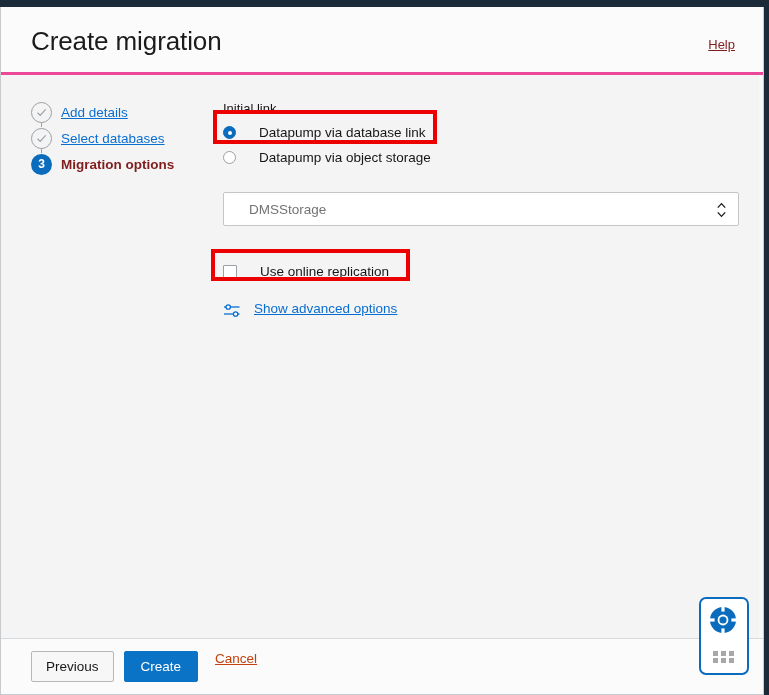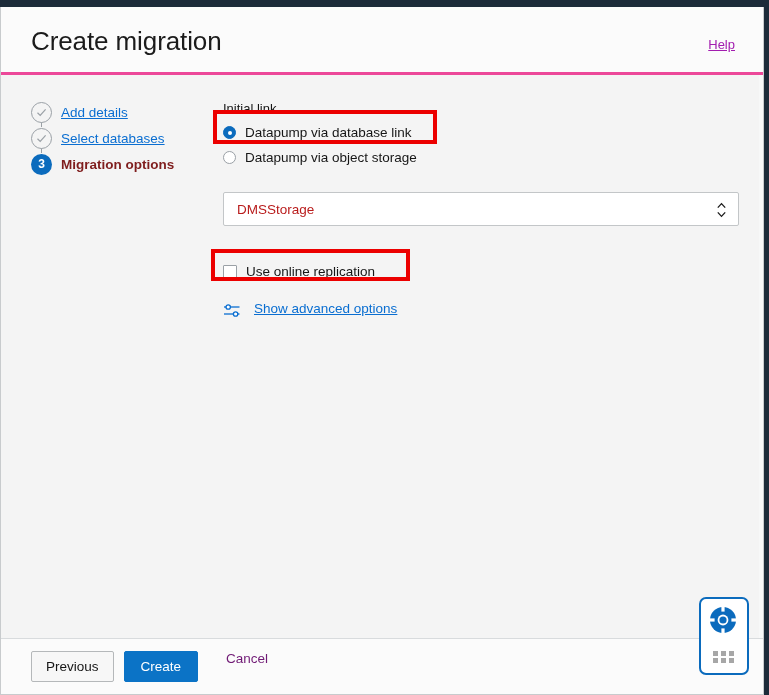--- a/index.html
+++ b/index.html
@@ -66,21 +66,21 @@
     font-size: 26px;
     color: #1b1b1b;
     letter-spacing: -0.1px;
     white-space: nowrap;
   }
   .help-link {
     position: absolute;
     right: 28px;
     top: 30px;
     font-size: 13px;
-    color: #a21caf;
+    color: #7f1d1d;
     text-decoration: underline;
     cursor: pointer;
   }
   
   .body {
     position: absolute;
     left: 0;
     top: 68px;
     width: 758px;
     height: 563px;
@@ -191,21 +191,21 @@
     content: "";
     position: absolute;
     left: 3.5px;
     top: 3.5px;
     width: 4px;
     height: 4px;
     border-radius: 50%;
     background: #ffffff;
   }
   .radio-label, .check-label {
-    margin-left: 9px;
+    margin-left: 23px;
     font-size: 13.5px;
     color: #161616;
     white-space: nowrap;
   }
   
   .bucket-block {
     position: absolute;
     left: 0;
     top: 108px;
     width: 518px;
@@ -237,23 +237,23 @@
     height: 34px;
     box-sizing: border-box;
     background: #ffffff;
     border: 1px solid #c3c6c8;
     border-radius: 2px;
     display: flex;
     align-items: center;
     cursor: pointer;
   }
   .select-value {
-    margin-left: 13px;
+    margin-left: 25px;
     font-size: 13.5px;
-    color: #b91c1c;
+    color: #737373;
   }
   .select-arrows {
     position: absolute;
     right: 11px;
     top: 7px;
   }
   
   .check-block {
     position: absolute;
     left: 0;
@@ -328,23 +328,24 @@
     padding: 0 14px;
   }
   .btn-primary {
     background: #0b73c6;
     border: 1px solid #0b73c6;
     color: #ffffff;
     padding: 0 16px;
     margin-left: 10px;
   }
   .btn-link {
-    margin-left: 28px;
+    margin-left: 17px;
     font-size: 13.5px;
-    color: #701a75;
+    color: #c2410c;
+    text-decoration: underline;
     cursor: pointer;
   }
   
   .help-widget {
     position: absolute;
     right: 20px;
     bottom: 20px;
     width: 46px;
     height: 74px;
     border: 2px solid #0b6bbd;

